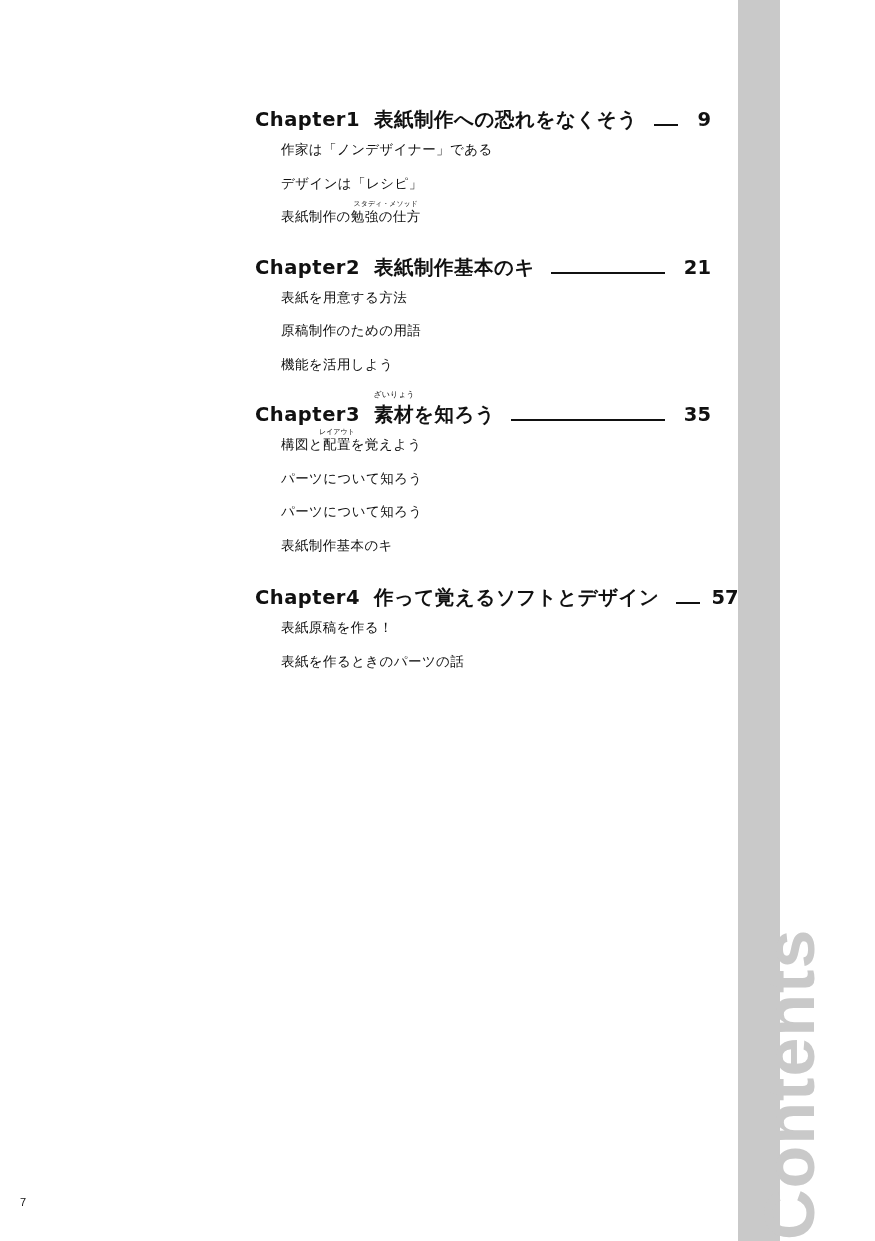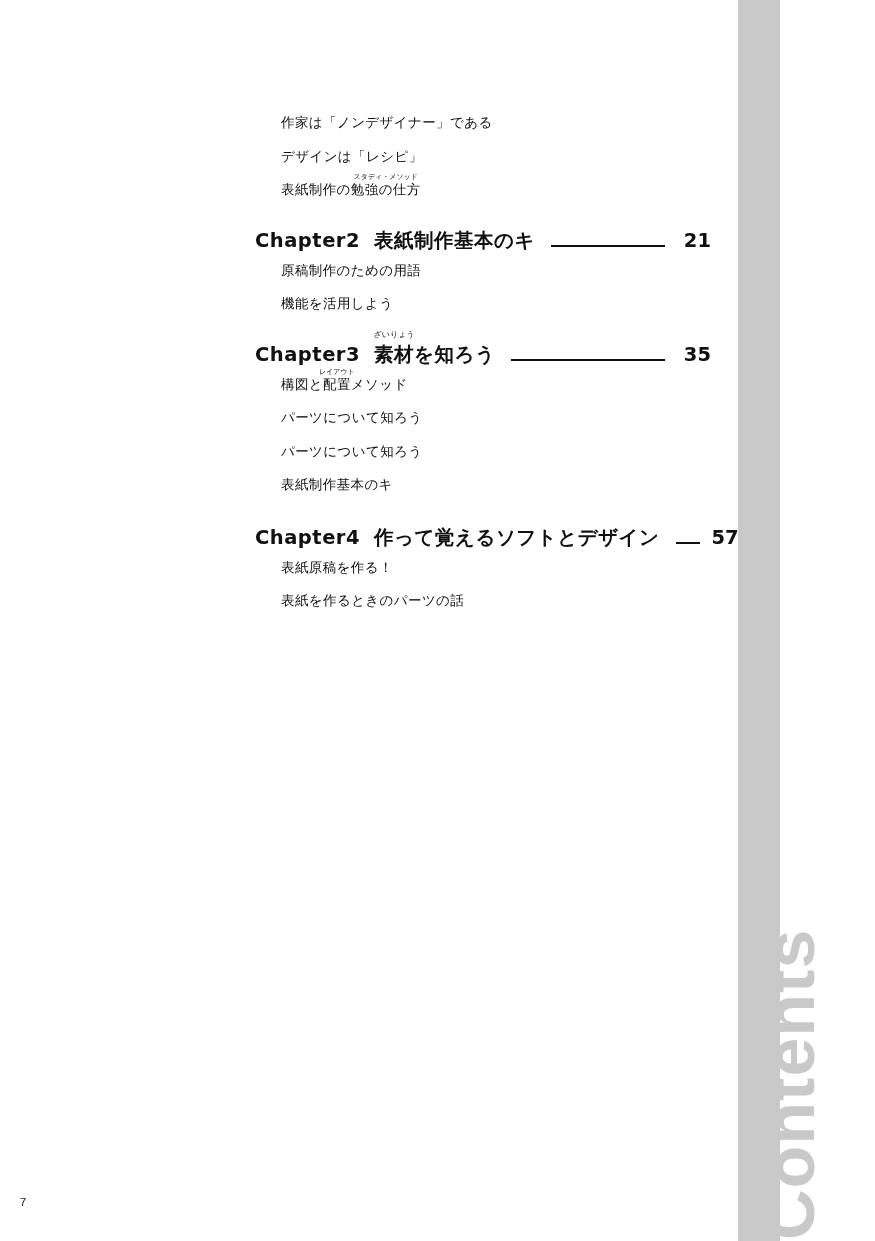--- a/index.html
+++ b/index.html
@@ -139,58 +139,65 @@
 <body>
 
 <div class="side-band"></div>
 <div class="side-title">Contents</div>
 
 <div class="page-number">7</div>
 
 <div class="toc">
 
   <div class="chapter">
+    <div class="chapter-head">
+      <span class="chapter-label">Chapter1</span>
+      <span class="chapter-title">表紙制作への恐れをなくそう</span>
+      <span class="dash-rule" style="max-width:62px;"></span>
+      <span class="chapter-page">9</span>
+    </div>
     <div class="sections">
       <div class="section-item">作家は「ノンデザイナー」である</div>
       <div class="section-item">デザインは「レシピ」</div>
       <div class="section-item" style="margin-bottom:18px;">
         <span>表紙制作の</span><span class="ruby-wrap"><span class="ruby-text">スタディ・メソッド</span><span>勉強の仕方</span></span>
       </div>
     </div>
   </div>
 
   <div class="gap-after-sections"></div>
 
   <div class="chapter">
     <div class="chapter-head">
       <span class="chapter-label">Chapter2</span>
       <span class="chapter-title">表紙制作基本のキ</span>
       <span class="dash-rule"></span>
       <span class="chapter-page">21</span>
     </div>
     <div class="sections">
+      <div class="section-item">表紙を用意する方法</div>
       <div class="section-item">原稿制作のための用語</div>
       <div class="section-item" style="margin-bottom:18px;">機能を活用しよう</div>
     </div>
   </div>
 
   <div class="gap-after-sections"></div>
 
   <div class="chapter">
     <div class="chapter-head">
       <span class="chapter-label">Chapter3</span>
       <span class="chapter-title">
         <span class="ruby-wrap"><span class="ruby-text">ざいりょう</span><span>素材</span></span><span>を知ろう</span>
       </span>
       <span class="dash-rule"></span>
       <span class="chapter-page">35</span>
     </div>
     <div class="sections">
       <div class="section-item">
-        <span>構図と</span><span class="ruby-wrap"><span class="ruby-text">レイアウト</span><span>配置</span></span><span>メソッド</span>
+        <span>構図と</span><span class="ruby-wrap"><span class="ruby-text">レイアウト</span><span>配置</span></span><span>を覚えよう</span>
       </div>
       <div class="section-item">パーツについて知ろう</div>
       <div class="section-item">パーツについて知ろう</div>
       <div class="section-item">表紙制作基本のキ</div>
     </div>
   </div>
 
   <div class="gap-after-sections"></div>
 
   <div class="chapter">

